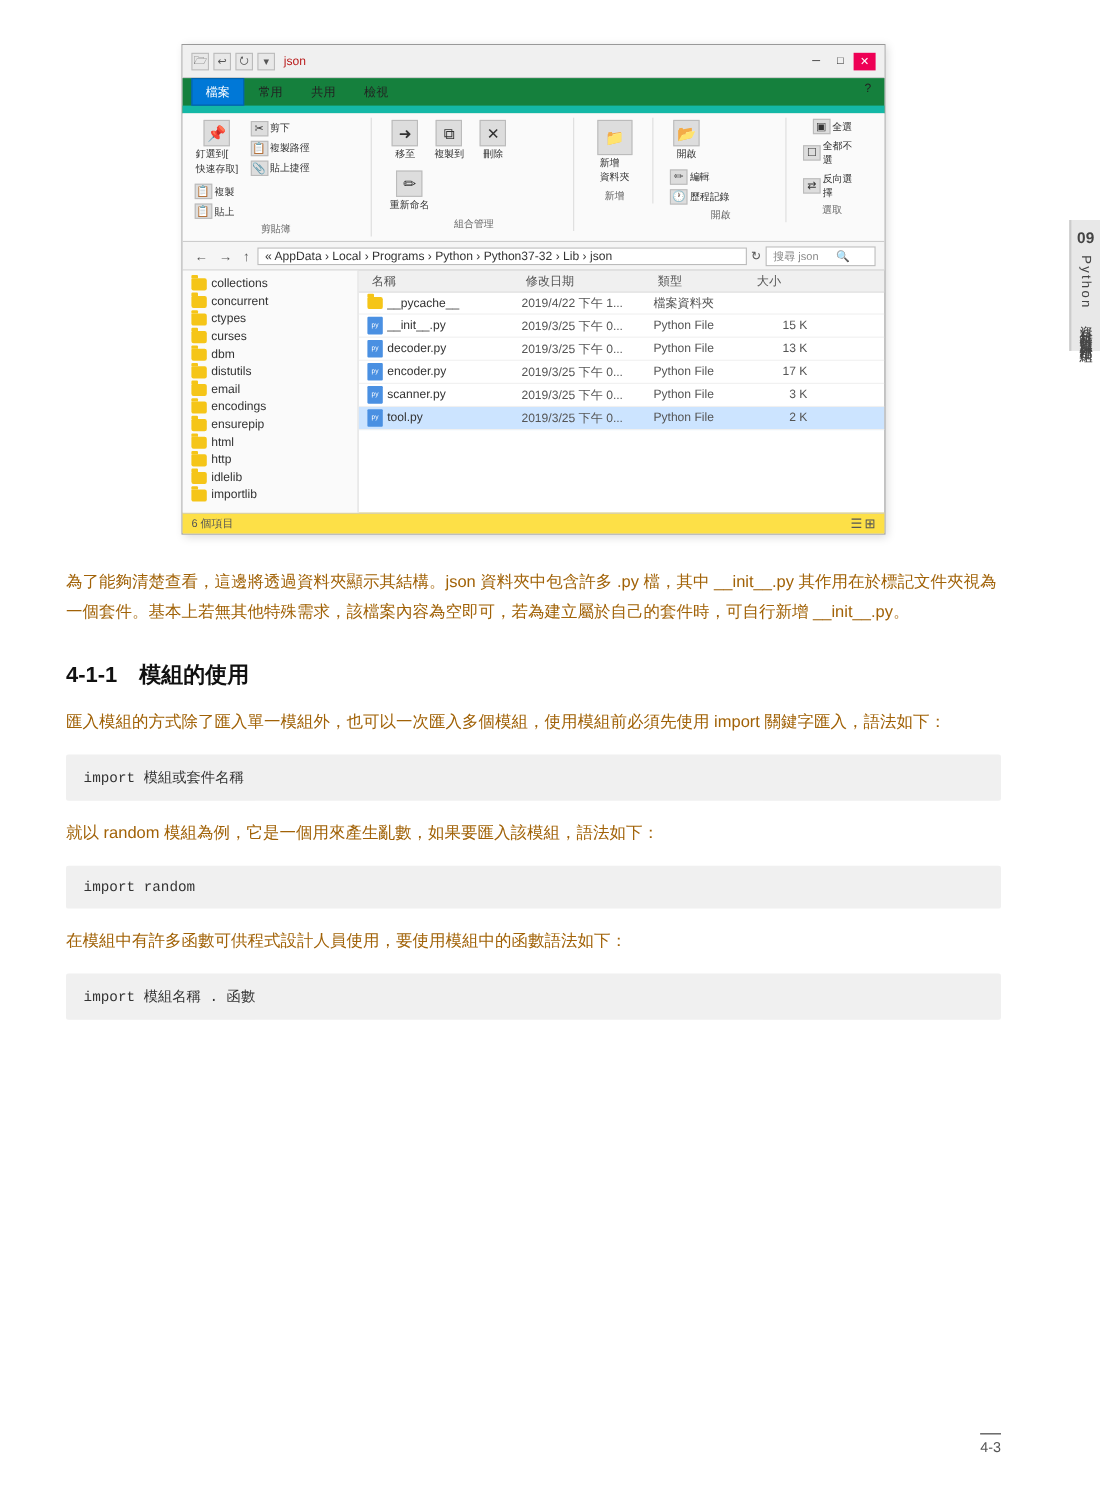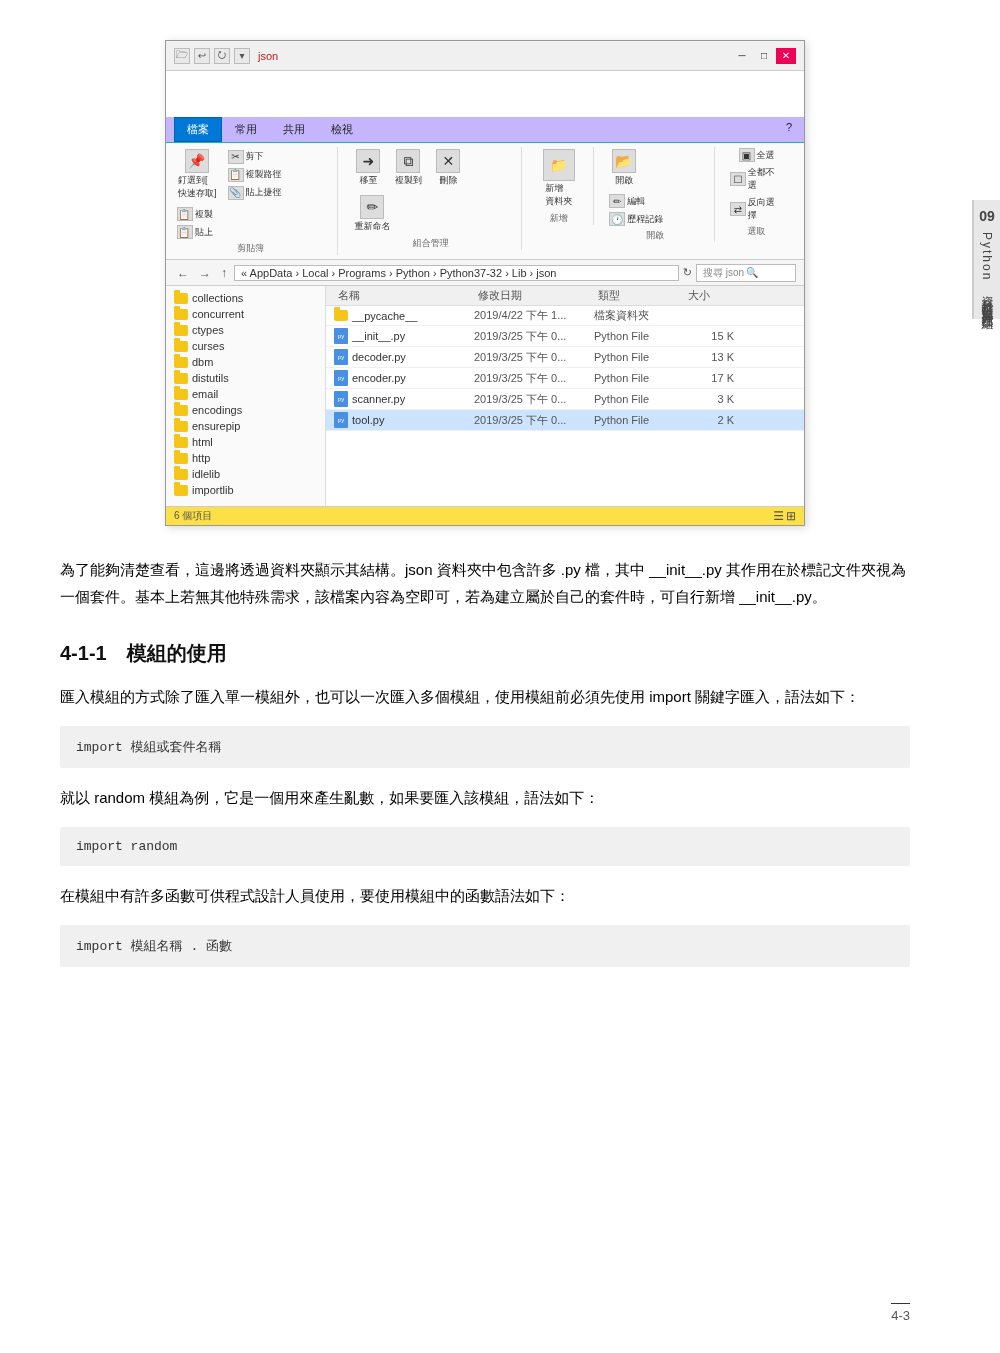--- a/index.html
+++ b/index.html
@@ -101,24 +101,23 @@
       font-size: 10px;
       cursor: pointer;
       border: none;
       background: transparent;
     }
     .win-btn.close { background: #e05; color: white; }
 
     
     .ribbon-tabs {
       display: flex;
-      background: #c4b5fd;
-      border-bottom: 1px solid #14b8a6;
+      background: #15803d;
+      border-bottom: 7px solid #14b8a6;
       padding: 0 8px;
-      margin-top: 46px;
     }
     .ribbon-tab {
       padding: 4px 12px;
       font-size: 11px;
       cursor: pointer;
       border: 1px solid transparent;
     }
     .ribbon-tab.active {
       background: #0078d7;
       color: white;
@@ -221,21 +220,21 @@
       color: #333;
     }
     .address-search {
       width: 100px;
       background: white;
       border: 1px solid #bbb;
       padding: 1px 6px;
       font-size: 11px;
       display: flex;
       align-items: center;
-      gap: 2px;
+      gap: 16px;
     }
 
     
     .file-pane {
       display: flex;
       height: 220px;
     }
     .left-pane {
       width: 160px;
       border-right: 1px solid #ddd;
@@ -354,21 +353,21 @@
       display: flex;
       justify-content: space-between;
       align-items: center;
     }
 
     
     .text-para {
       font-size: 15px;
       line-height: 1.8;
       margin-bottom: 16px;
-      color: #000000;
+      color: #a16207;
     }
 
     .section-heading {
       font-size: 20px;
       font-weight: bold;
       margin: 30px 0 16px 0;
       color: #111;
     }
 
     .code-block {

